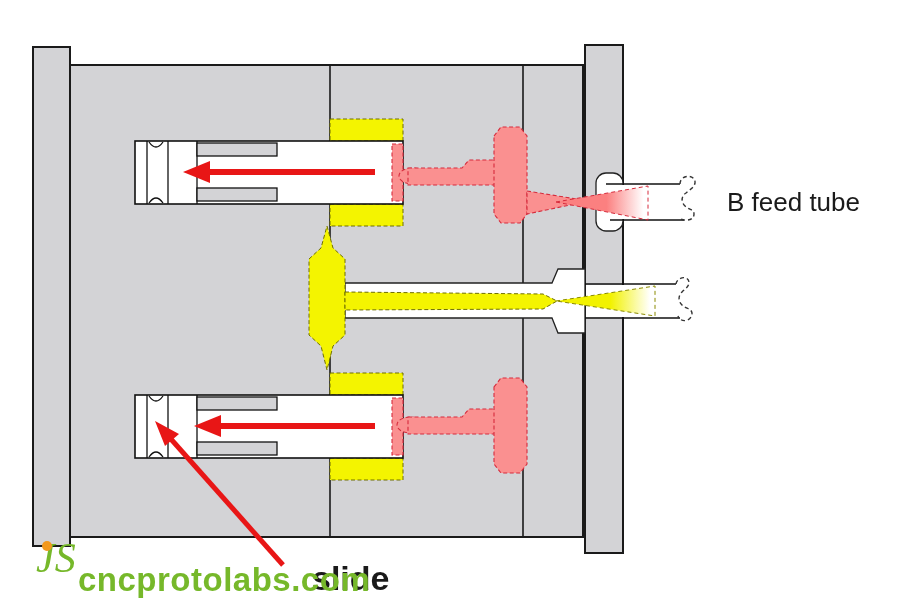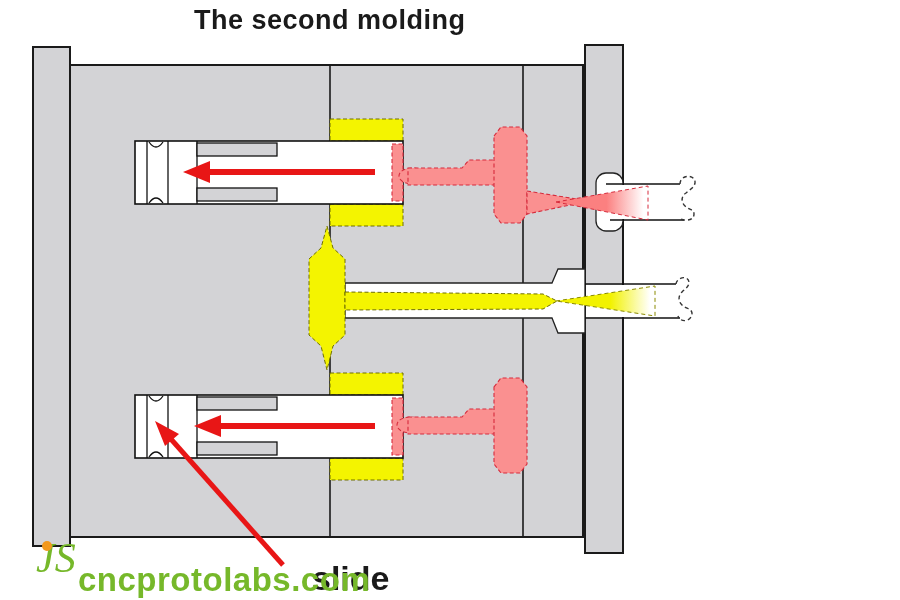--- a/index.html
+++ b/index.html
@@ -131,21 +131,21 @@
       <polygon class="arrow" points="183,172 210,161 210,183"></polygon>
 
       <line class="arrowln" x1="375" y1="426" x2="218" y2="426" stroke-width="6"></line>
       <polygon class="arrow" points="194,426 221,415 221,437"></polygon>
 
       <line class="arrowln" x1="283" y1="565" x2="170" y2="438" stroke-width="5"></line>
       <polygon class="arrow" points="155,421 179,434 165,446"></polygon>
     </g>
   </svg>
 
-  <div class="lbl title">The second molding</div>
+  <div class="lbl feedB">B feed tube</div>
   <div class="lbl slide">slide</div>
 
   <div class="watermark">
     <span class="wm-logo">JS</span>
     <span class="wm-dot"></span>
     <span class="wm-site">cncprotolabs.com</span>
   </div>
 
 </div>
 

